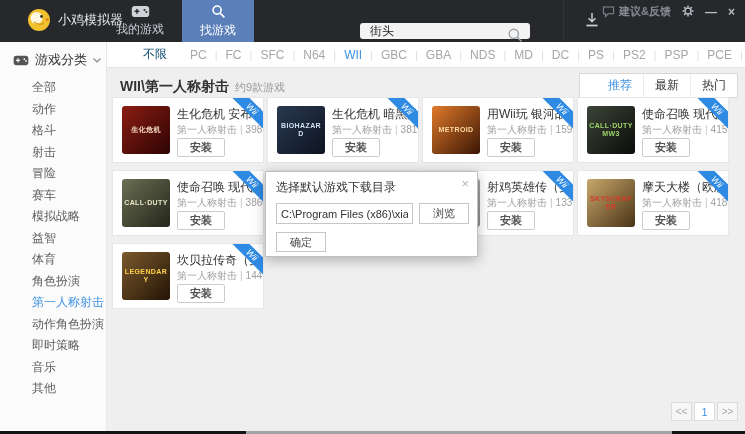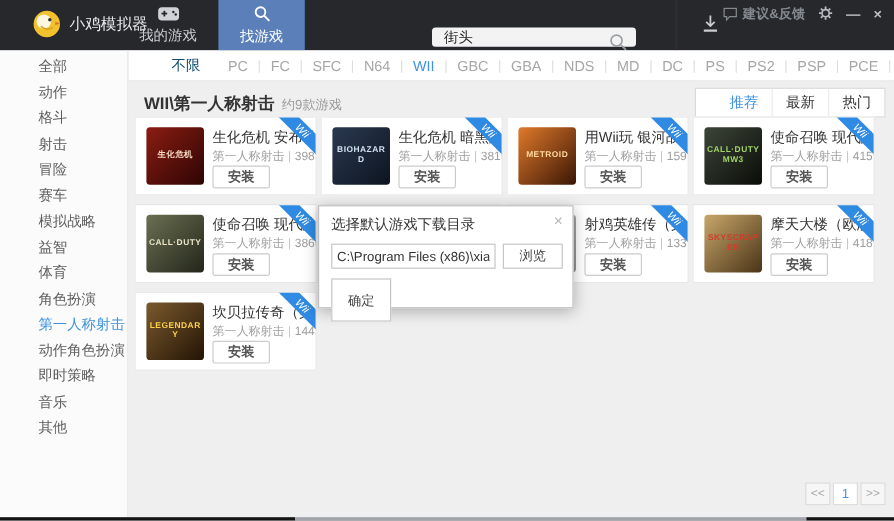--- a/index.html
+++ b/index.html
@@ -75,21 +75,21 @@
 
   
   .modal{position:absolute;left:265px;top:171px;width:213px;height:86px;background:#fff;
     border:1px solid #bfbfbf;box-shadow:0 3px 12px rgba(0,0,0,.28);z-index:10;}
   .modal-title{position:absolute;left:10px;top:7px;font-size:12px;color:#333;}
   .modal-close{position:absolute;right:8px;top:4px;color:#b5b5b5;font-size:13px;cursor:pointer;}
   .modal-input{position:absolute;left:10px;top:31px;width:137px;height:21px;border:1px solid #c6c6c6;
     font-size:11px;color:#333;padding:0 4px;font-family:inherit;outline:none;}
   .browse-btn{position:absolute;left:153px;top:31px;width:50px;height:21px;border:1px solid #c6c6c6;
     background:#fff;font-size:11px;color:#444;cursor:pointer;font-family:inherit;}
-  .ok-btn{position:absolute;left:10px;top:60px;width:50px;height:36px;border:1px solid #c6c6c6;
+  .ok-btn{position:absolute;left:10px;top:60px;width:50px;height:20px;border:1px solid #c6c6c6;
     background:#fff;font-size:11px;color:#444;cursor:pointer;font-family:inherit;}
 
   
   .strip{position:absolute;bottom:0;height:3px;}
   .strip.s1{left:0;width:246px;background:#141414;}
   .strip.s2{left:246px;width:426px;background:#a0a4a8;}
   .strip.s3{left:672px;width:73px;background:#141414;}
 </style>
 </head>
 <body>
@@ -198,20 +198,33 @@
       <span class="pf">PS2</span>
       <span class="pf-sep">|</span>
       <span class="pf">PSP</span>
       <span class="pf-sep">|</span>
       <span class="pf">PCE</span>
       <span class="pf-sep">|</span>
       <span class="pf">WSC</span>
     </div>
 
   <div class="sidebar">
+    <div class="side-header">
+      <svg width="16" height="11" viewBox="0 0 24 16">
+        <path d="M5 1 h14 a4 4 0 0 1 4 4 v6 a4 4 0 0 1 -4 4 h-14 a4 4 0 0 1 -4 -4 v-6 a4 4 0 0 1 4 -4 z" fill="#555"></path>
+        <rect x="4.5" y="6.8" width="6" height="1.9" fill="#fbfbfb"></rect>
+        <rect x="6.6" y="4.8" width="1.9" height="6" fill="#fbfbfb"></rect>
+        <circle cx="17" cy="6" r="1.3" fill="#fbfbfb"></circle>
+        <circle cx="19.5" cy="8.7" r="1.3" fill="#fbfbfb"></circle>
+      </svg>
+      <span>游戏分类</span>
+      <svg width="8" height="5" viewBox="0 0 8 5">
+        <path d="M0.5 0.5 L4 4 L7.5 0.5" stroke="#888" fill="none" stroke-width="1.2"></path>
+      </svg>
+    </div>
     <div class="side-list">
         <div class="side-item">全部</div>
         <div class="side-item">动作</div>
         <div class="side-item">格斗</div>
         <div class="side-item">射击</div>
         <div class="side-item">冒险</div>
         <div class="side-item">赛车</div>
         <div class="side-item">模拟战略</div>
         <div class="side-item">益智</div>
         <div class="side-item">体育</div>

